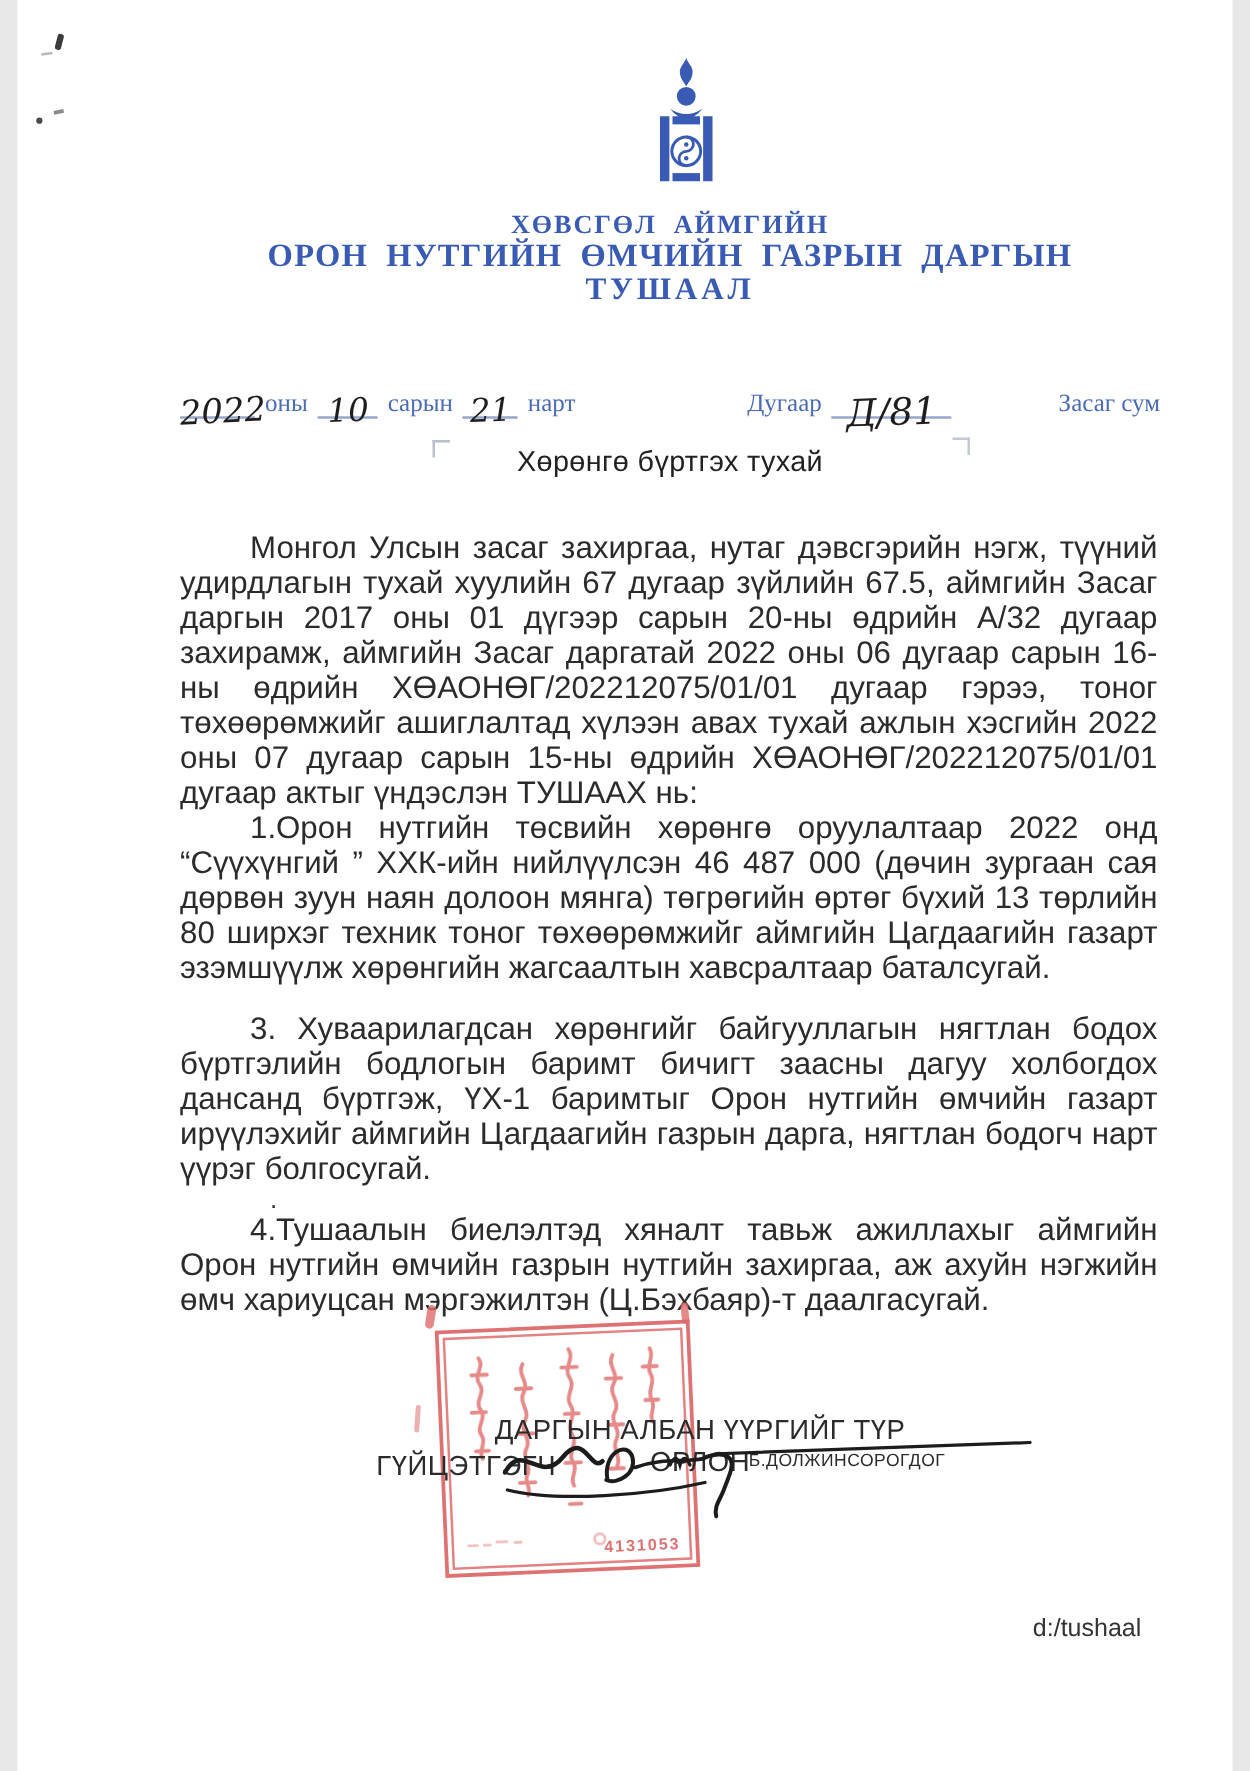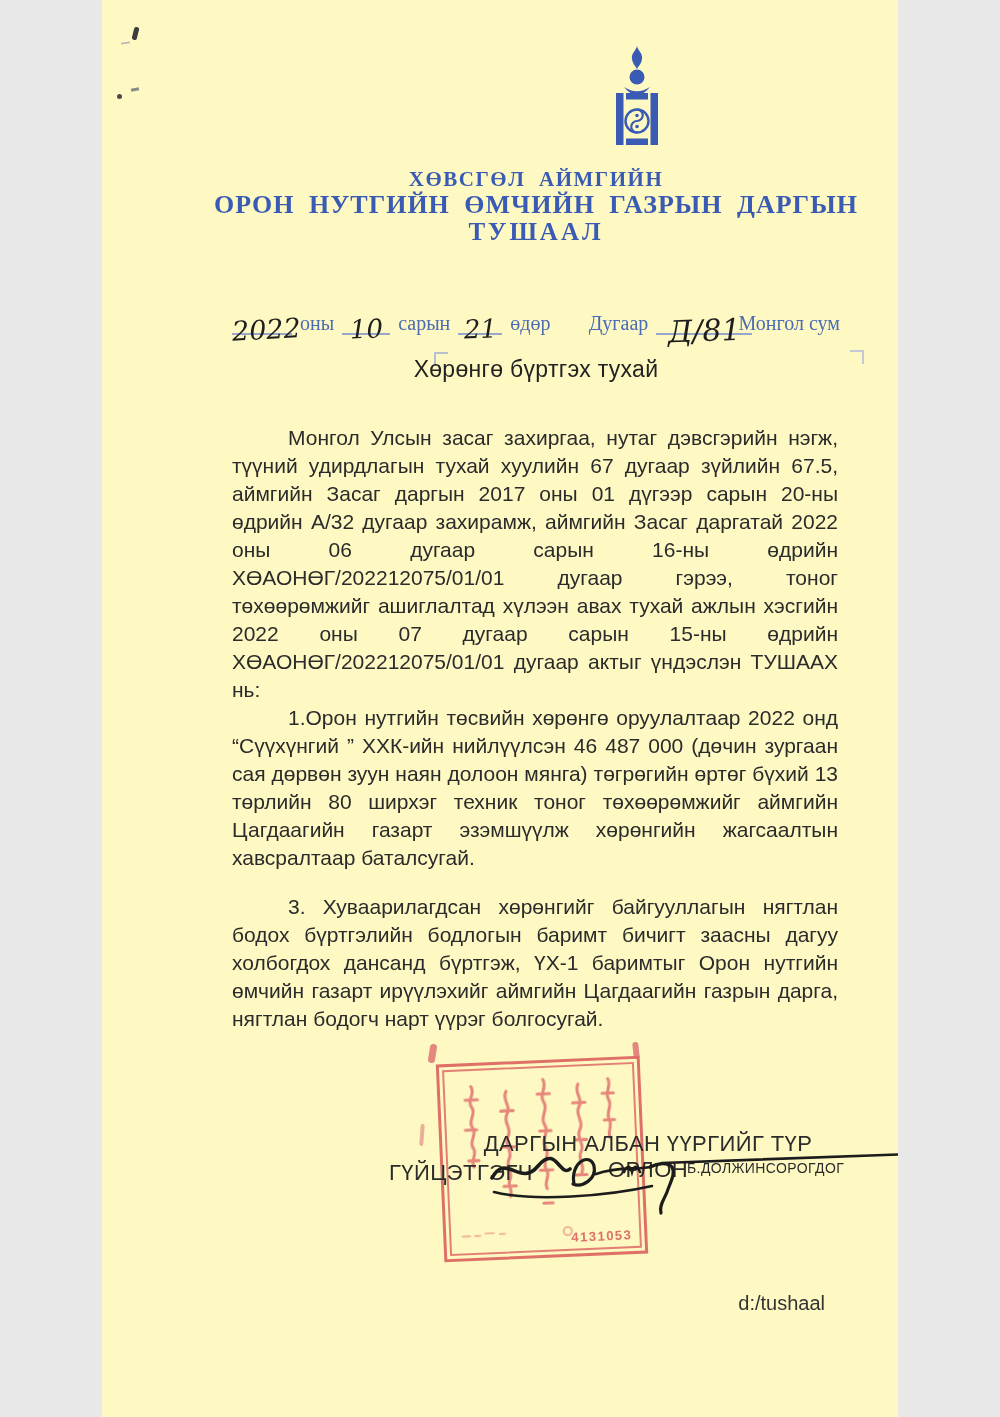--- a/index.html
+++ b/index.html
@@ -1,18 +1,18 @@
 <!DOCTYPE html>
 <html><head>
 <meta charset="utf-8">
 <style>
   html,body{margin:0;padding:0;background:#e8e8e8;}
   .page{
-    position:relative; width:796px; height:1417px; margin:0 auto;
-    background:#fef9c3; overflow:hidden;
+    position:relative; width:972px; height:1417px; margin:0 auto;
+    background:#ffffff; overflow:hidden;
     font-family:"Liberation Sans", sans-serif; color:#2b2b2b;
   }
   
   .smudge-a{position:absolute;left:31px;top:27px;width:5px;height:13px;background:#3c3c3c;border-radius:2px;transform:rotate(14deg);}
   .smudge-b{position:absolute;left:19px;top:42px;width:9px;height:2px;background:#b9b9b9;transform:rotate(-8deg);}
   .smudge-c{position:absolute;left:15px;top:94px;width:5px;height:5px;background:#4a4a4a;border-radius:50%;}
   .smudge-d{position:absolute;left:29px;top:88px;width:8px;height:3px;background:#8a8a8a;transform:rotate(-12deg);}
   
   .emblem{position:absolute;left:507px;top:46px;width:56px;height:104px;}
   .org{position:absolute;left:72px;right:0;top:166px;text-align:center;
@@ -36,21 +36,21 @@
   .dugaar-group{position:relative;left:26px;margin-top:44px;}
   
   .subject{position:absolute;left:72px;right:0;top:356px;text-align:center;
            font-size:23px;color:#222;letter-spacing:.3px;}
   .crop-left{position:absolute;left:332px;top:352px;width:12px;height:12px;
              border-left:2px solid #b7c0cc;border-top:2px solid #b7c0cc;}
   .crop-right{position:absolute;left:748px;top:350px;width:12px;height:12px;
               border-right:2px solid #c2cad5;border-top:2px solid #c2cad5;}
   
   .body{position:absolute;left:130px;right:60px;top:424px;
-        font-size:21px;line-height:28px;text-align:justify;color:#2b2b2b;}
+        font-size:25px;line-height:28px;text-align:justify;color:#2b2b2b;}
   .body p{margin:0;text-indent:56px;}
   .body p.gap{margin-top:21px;}
   .stray-dot{position:absolute;left:202px;top:948px;font-size:21px;color:#333;}
   
   .stamp{position:absolute;left:338px;top:1060px;width:198px;height:192px;
          transform:rotate(-2.5deg);border:3px solid rgba(216,88,88,.85);}
   .stamp::before{content:"";position:absolute;inset:3px;border:2px solid rgba(216,88,88,.75);}
   .stamp svg{position:absolute;inset:0;filter:blur(.3px);}
   .stamp-number{position:absolute;bottom:9px;right:12px;color:#d85a5a;opacity:.85;
                 font-size:13px;font-weight:bold;letter-spacing:1.5px;}
@@ -101,39 +101,40 @@
     <div class="l3">ТУШААЛ</div>
   </div>
 
   <div class="dateline">
     <span class="dgroup">
       <span class="slot slot-year"><span class="hw hw-year">2022</span></span>
       <span>оны</span>
       <span class="slot slot-month"><span class="hw hw-month">10</span></span>
       <span>сарын</span>
       <span class="slot slot-day"><span class="hw hw-day">21</span></span>
-      <span>өдөр</span>
+      <span>нарт</span>
     </span>
     <span class="dgroup dugaar-group">
       <span>Дугаар</span>
       <span class="slot slot-num"><span class="hw hw-num">Д/81</span></span>
     </span>
     <span class="dgroup">
-      <span>Монгол сум</span>
+      <span>Засаг сум</span>
     </span>
   </div>
 
   <div class="crop-left"></div>
   <div class="crop-right"></div>
   <div class="subject">Хөрөнгө бүртгэх тухай</div>
 
   <div class="body">
     <p>Монгол Улсын засаг захиргаа, нутаг дэвсгэрийн нэгж, түүний удирдлагын тухай хуулийн 67 дугаар зүйлийн 67.5, аймгийн Засаг даргын 2017 оны 01 дүгээр сарын 20-ны өдрийн А/32 дугаар захирамж, аймгийн Засаг даргатай  2022 оны  06 дугаар  сарын  16-ны  өдрийн  ХӨАОНӨГ/202212075/01/01  дугаар  гэрээ,  тоног төхөөрөмжийг  ашиглалтад хүлээн авах тухай ажлын хэсгийн 2022 оны 07 дугаар сарын 15-ны өдрийн ХӨАОНӨГ/202212075/01/01 дугаар актыг үндэслэн ТУШААХ нь:</p>
     <p>1.Орон нутгийн төсвийн хөрөнгө оруулалтаар 2022 онд “Сүүхүнгий ” ХХК-ийн нийлүүлсэн    46 487 000 (дөчин зургаан сая дөрвөн зуун наян  долоон мянга) төгрөгийн  өртөг бүхий 13 төрлийн 80 ширхэг техник тоног төхөөрөмжийг аймгийн Цагдаагийн газарт эзэмшүүлж хөрөнгийн жагсаалтын хавсралтаар баталсугай.</p>
     <p class="gap">3. Хуваарилагдсан хөрөнгийг байгууллагын нягтлан бодох бүртгэлийн бодлогын баримт бичигт заасны дагуу холбогдох дансанд бүртгэж, ҮХ-1 баримтыг Орон нутгийн өмчийн газарт  ирүүлэхийг  аймгийн Цагдаагийн газрын дарга, нягтлан бодогч нарт үүрэг болгосугай.</p>
+    <p class="gap">4.Тушаалын биелэлтэд хяналт тавьж ажиллахыг  аймгийн  Орон  нутгийн өмчийн газрын нутгийн захиргаа, аж ахуйн нэгжийн өмч хариуцсан мэргэжилтэн (Ц.Бэхбаяр)-т даалгасугай.</p>
   </div>
   <div class="stray-dot">.</div>
 
   <div class="stamp">
     <svg viewBox="0 0 192 186" xmlns="http://www.w3.org/2000/svg" stroke="#df6868" stroke-width="3" fill="none" stroke-linecap="round" opacity="0.78">
       <path d="M30,20 c5,7 -5,13 0,20 c5,7 -5,13 0,20 c5,7 -5,13 0,20 c4,6 -4,12 0,18"></path>
       <path d="M24,33 h12 M23,62 h11 M25,92 h10"></path>
       <path d="M64,26 c-5,8 5,14 0,22 c-5,8 5,14 0,22 c-5,8 5,14 0,22 c-4,7 4,13 0,20 c-3,5 3,10 0,16"></path>
       <path d="M58,45 h12 M59,80 h11 M58,118 h12"></path>
       <path d="M100,16 c5,8 -5,14 0,22 c5,8 -5,14 0,22 c5,8 -5,14 0,22 c5,8 -5,14 0,22 c4,6 -4,12 0,18"></path>

